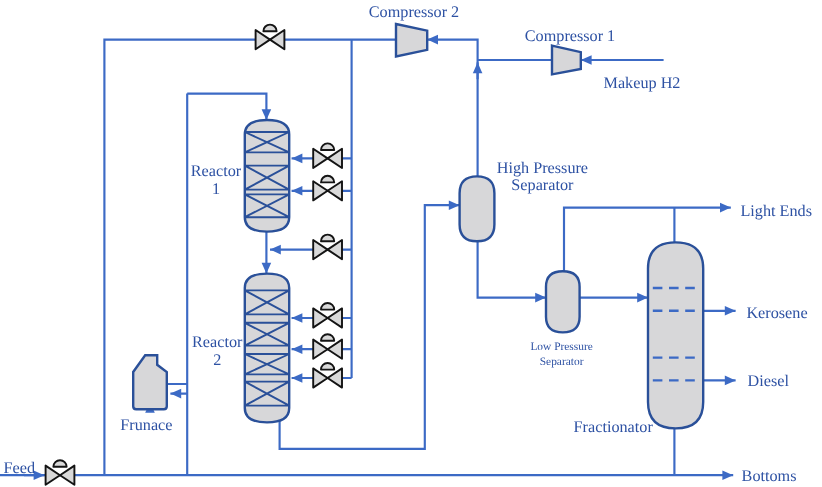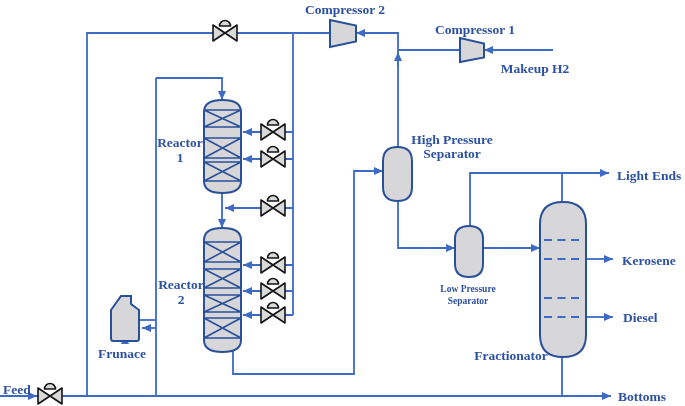--- a/index.html
+++ b/index.html
@@ -1,16 +1,16 @@
 <!DOCTYPE html>
 <html style="--background: #ffffff; --pipe: #3c6ac5; --vessel-fill: #d7d7d9; --vessel-stroke: #2a5099; --valve-fill: #d9d9d9; --valve-stroke: #141414; --label-text: #2d51a3;"><head>
 <meta charset="utf-8">
 <style>
   html,body { margin:0; padding:0; background:#fff; }
-  .stage { position:relative; width:685px; height:406px; background:var(--background,#fff); overflow:hidden;font-weight:bold; }
+  .stage { position:relative; width:685px; height:406px; background:var(--background,#fff); overflow:hidden; }
   svg { display:block; }
   .pipe { stroke:var(--pipe,#3c6ac5); stroke-width:1.8; fill:none; }
   .pipe-thin { stroke:var(--pipe,#3c6ac5); stroke-width:1.4; fill:none; }
   .tray { stroke:var(--pipe,#3c6ac5); stroke-width:2; fill:none; stroke-dasharray:8 5.5; }
   .vessel { fill:var(--vessel-fill,#d7d7d9); stroke:var(--vessel-stroke,#2a5099); stroke-width:2; }
   .internals { stroke:var(--vessel-stroke,#2a5099); stroke-width:1.6; fill:none; }
   .valve-part { fill:var(--valve-fill,#d9d9d9); stroke:var(--valve-stroke,#141414); stroke-width:1.6; stroke-linejoin:round; }
   .arrow { fill:var(--pipe,#3c6ac5); stroke:none; }
   text { font-family:"Liberation Serif","DejaVu Serif",serif; fill:var(--label-text,#2d51a3); }
   .lbl { font-size:13.5px; }

